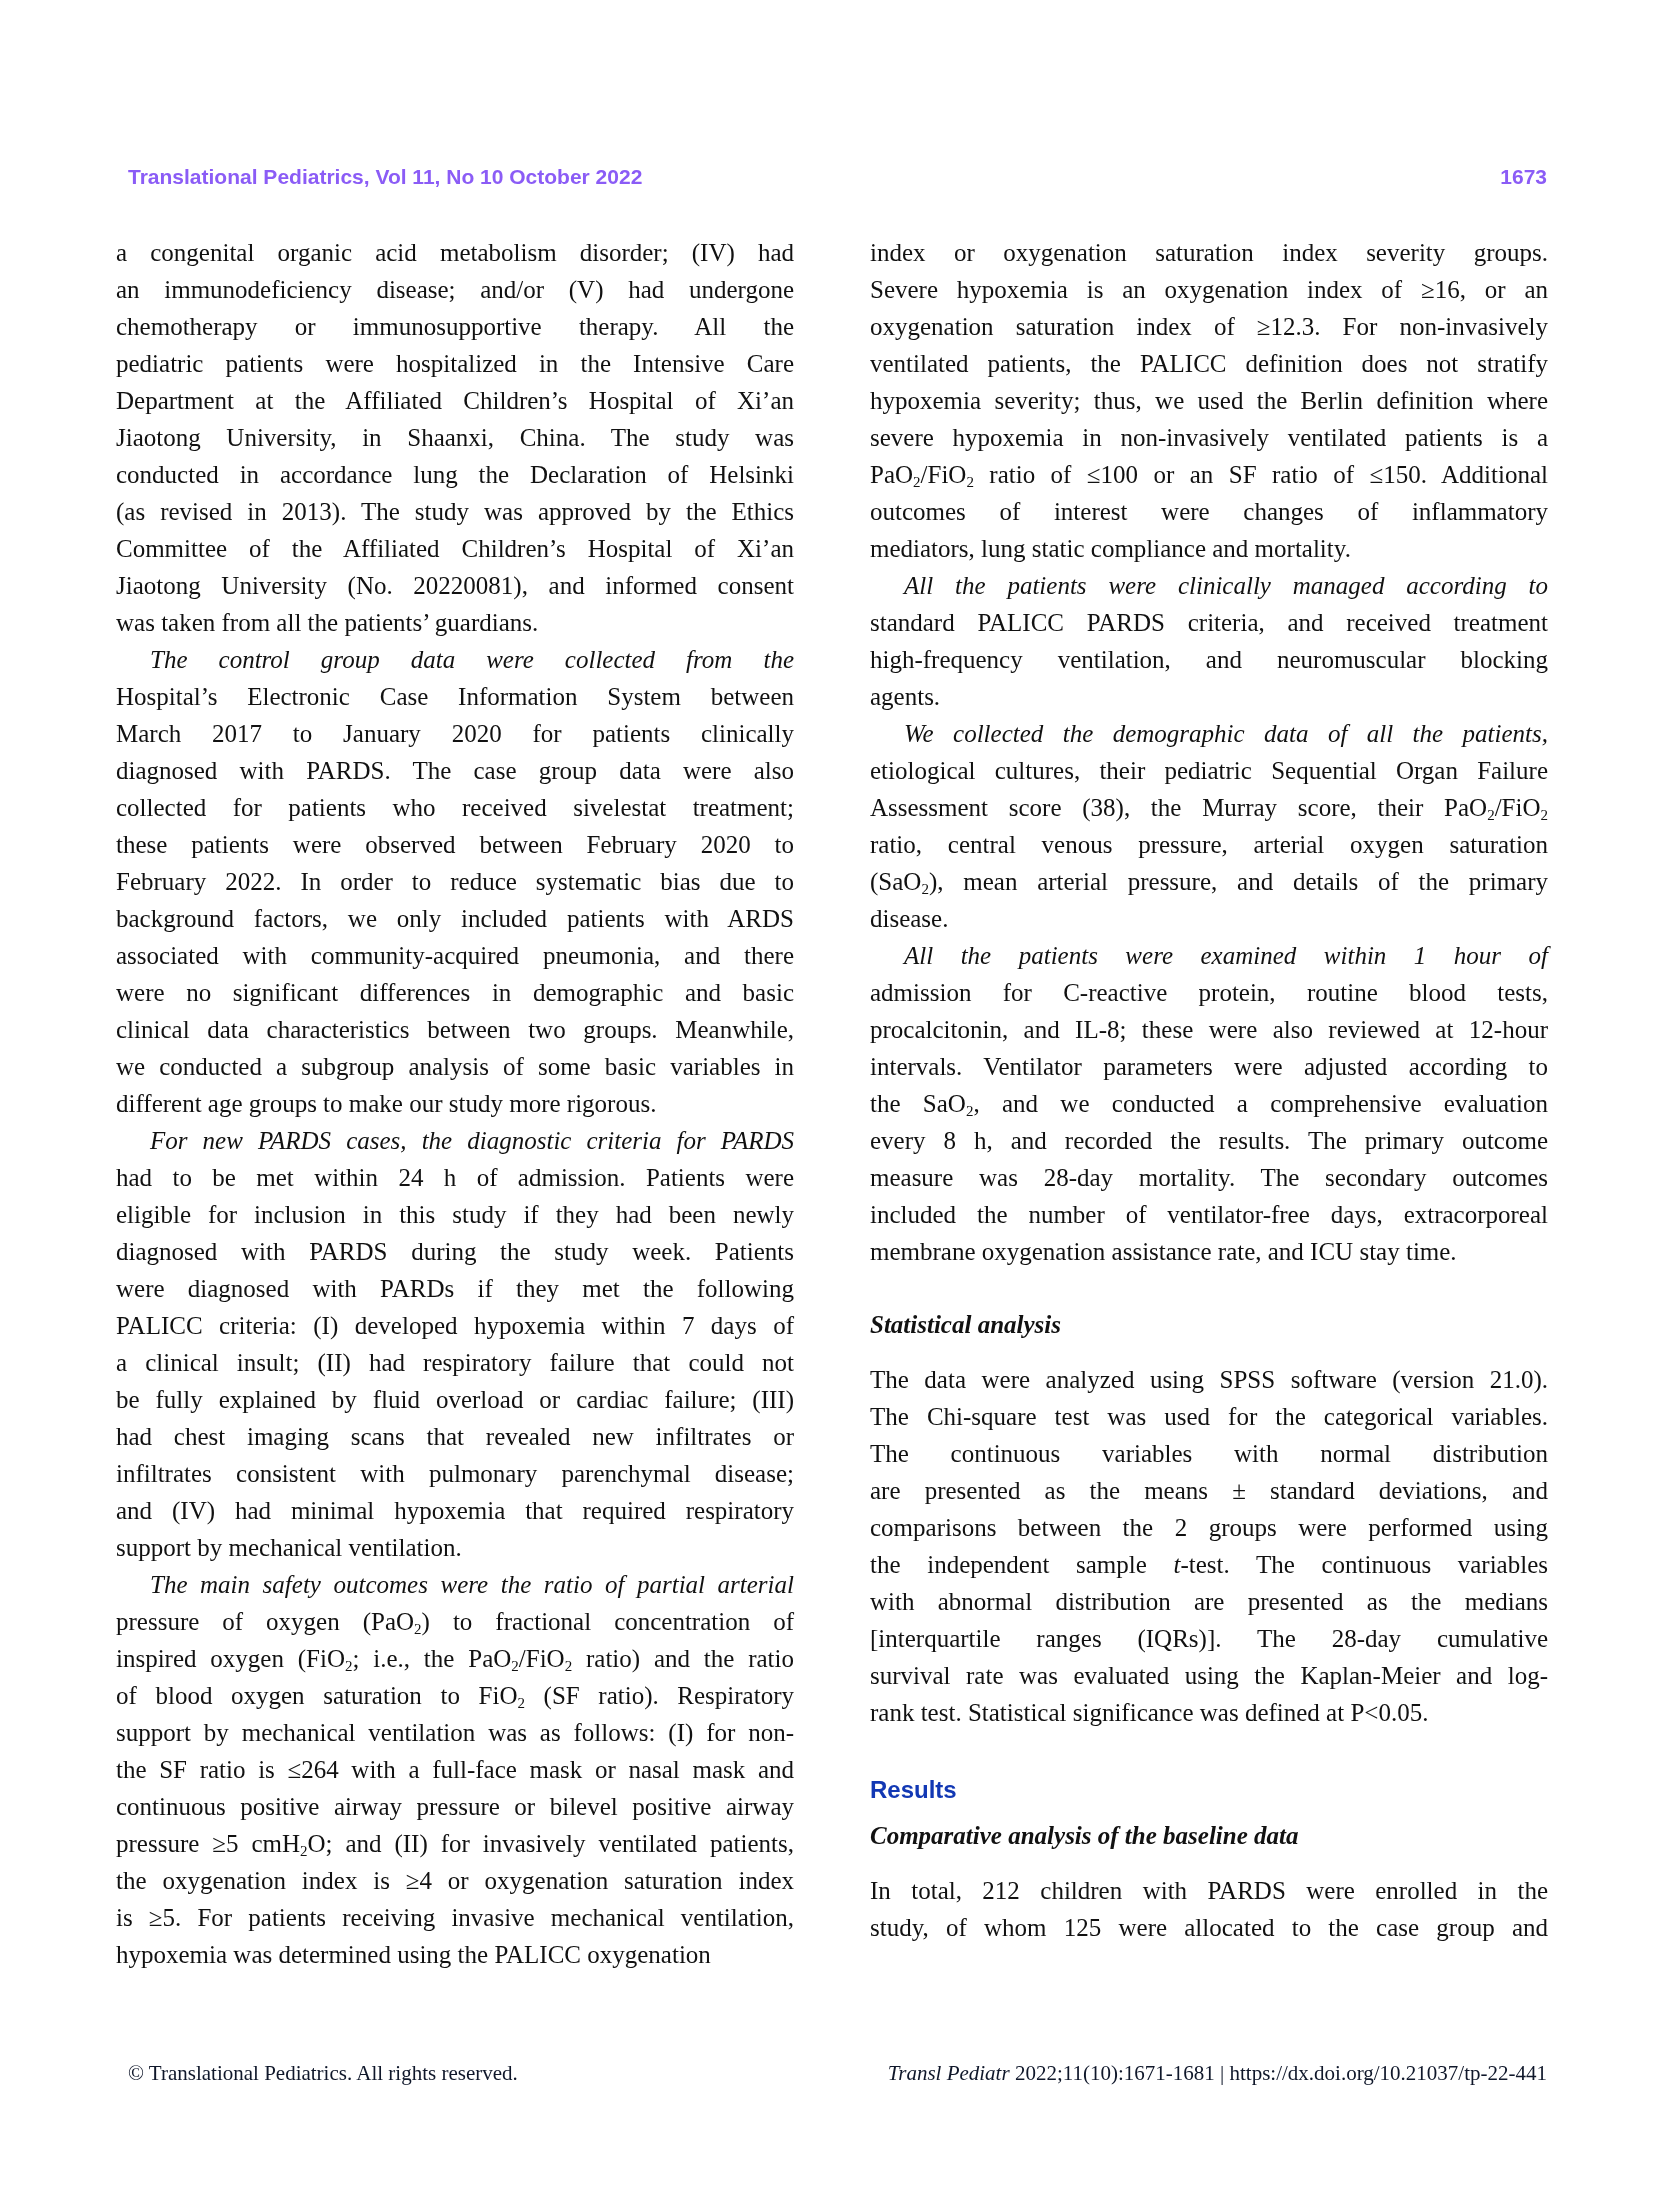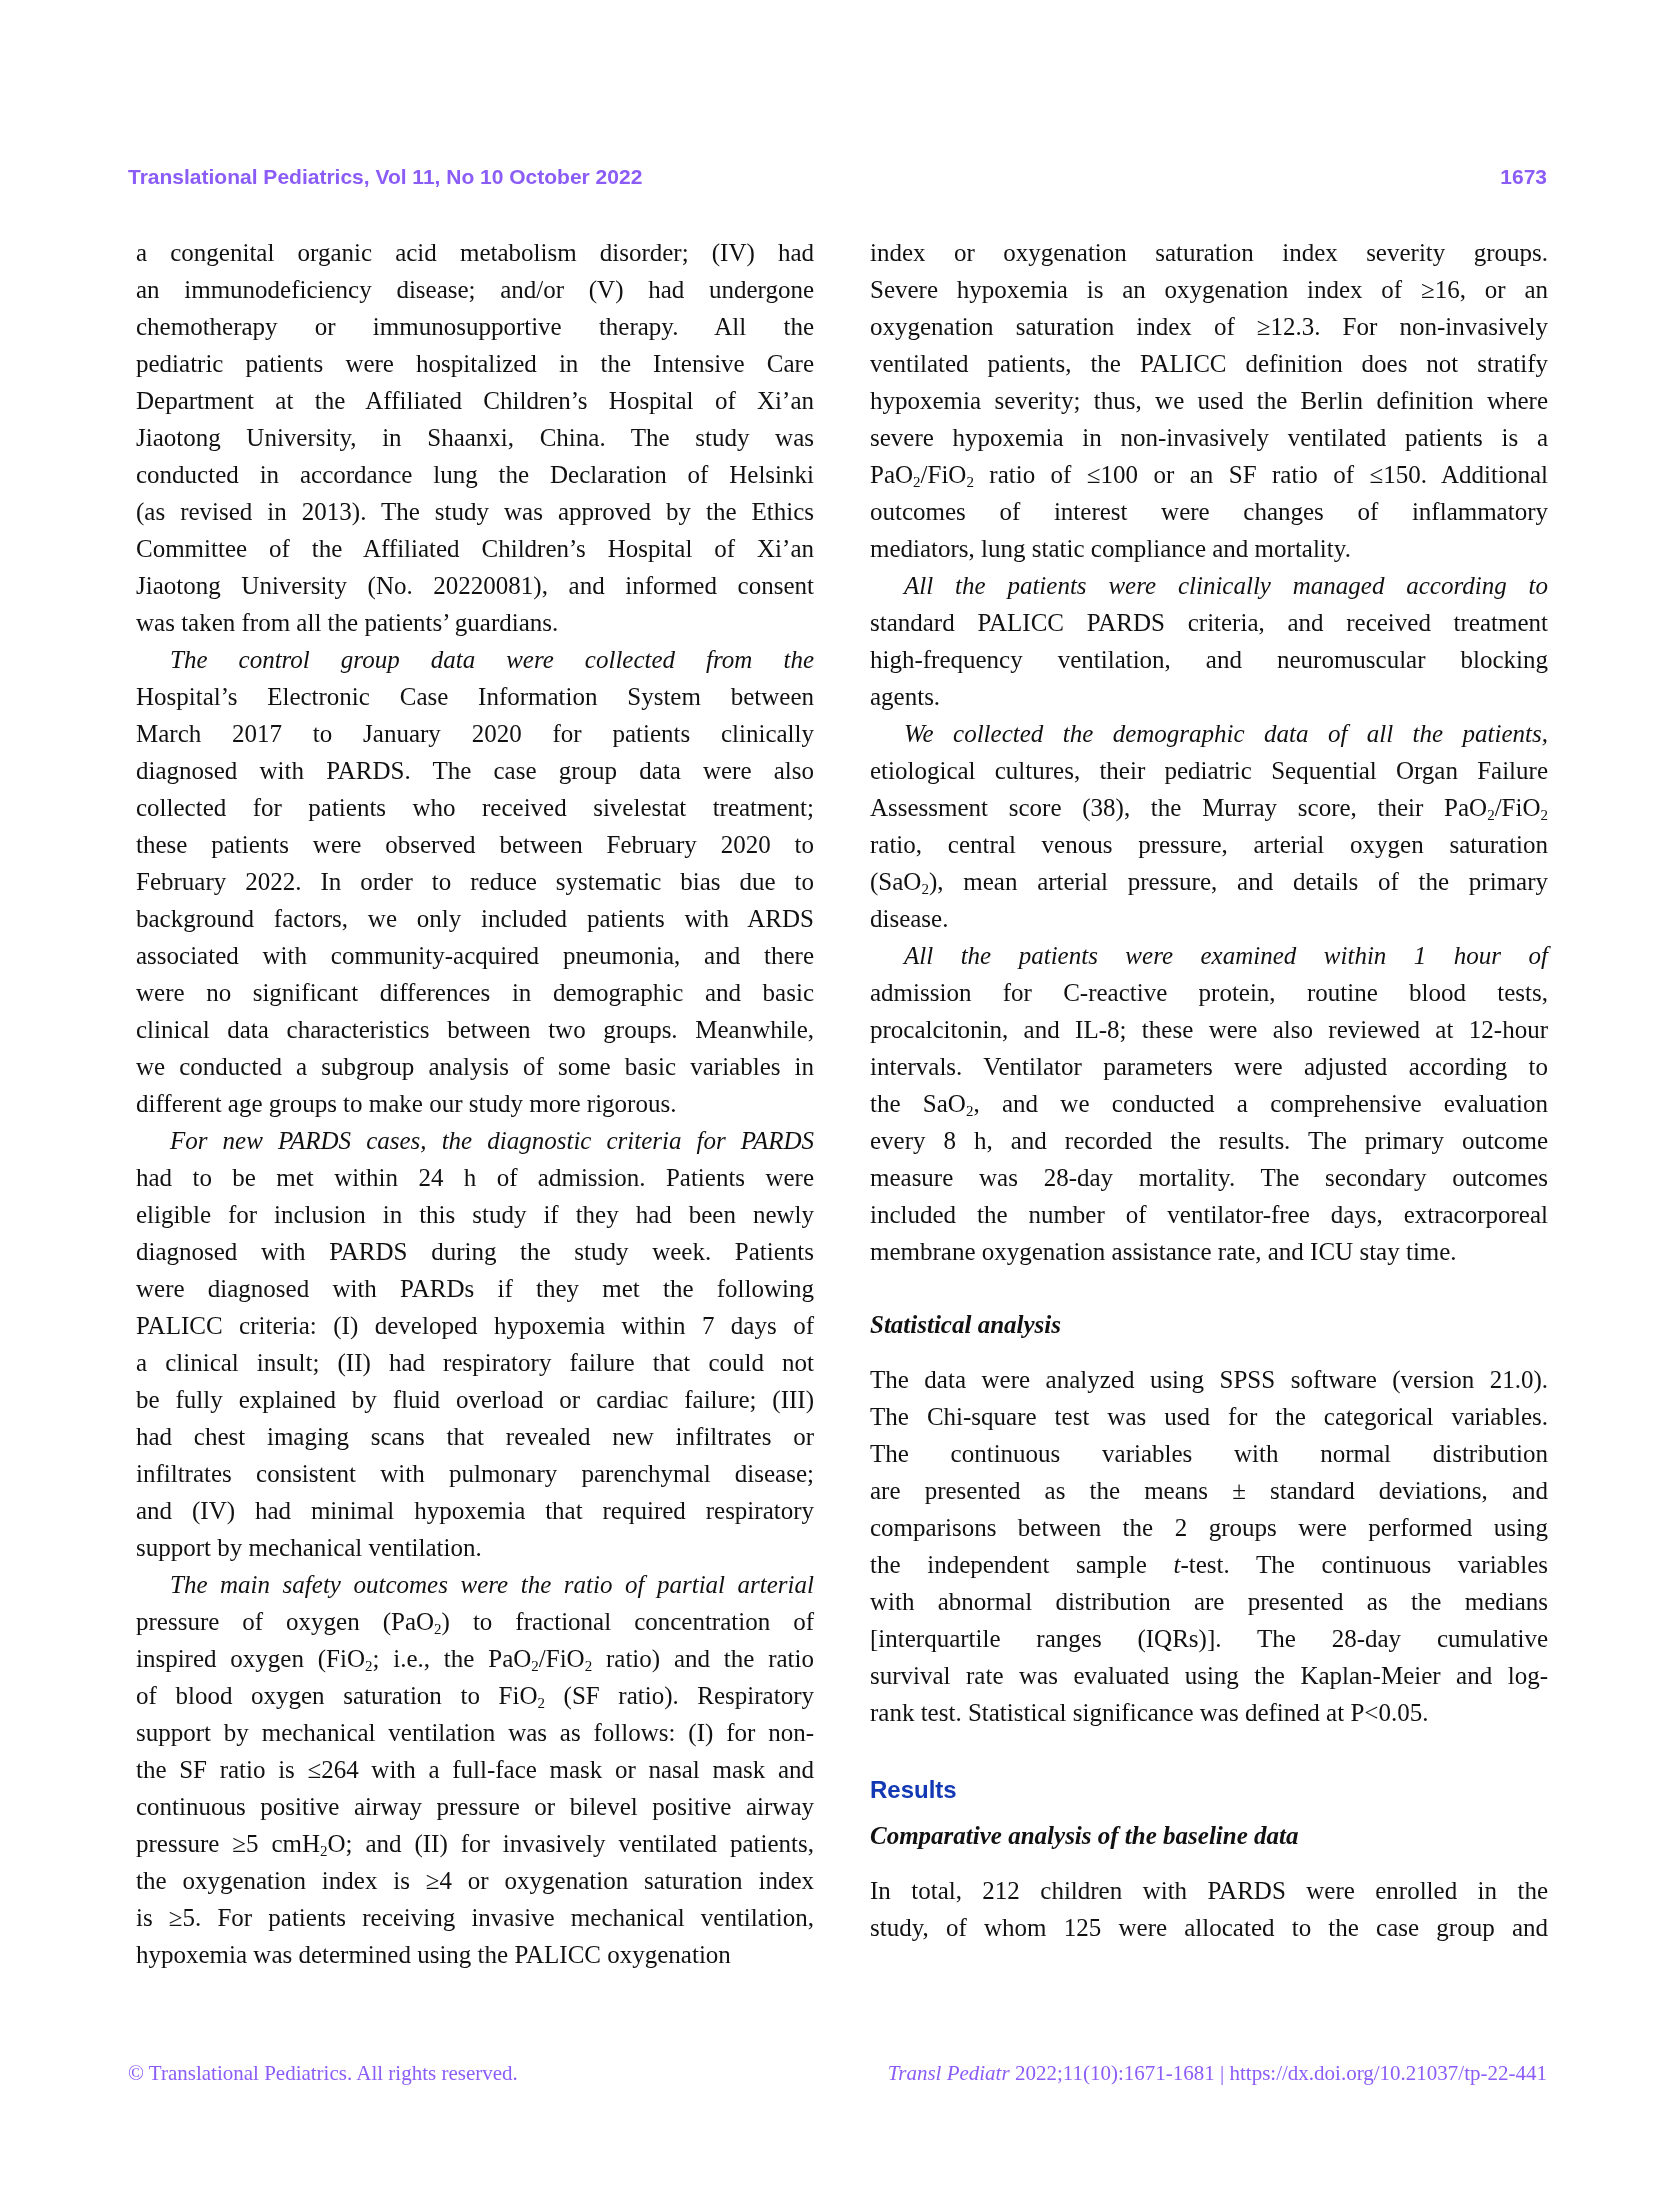--- a/index.html
+++ b/index.html
@@ -1,33 +1,33 @@
 <!DOCTYPE html>
 <html style="font-size:10.8px"><head>
 <meta charset="utf-8">
 <style>
   html, body { margin:0; padding:0; background:#ffffff; }
   body { width:1675px; height:2194px; position:relative; overflow:hidden; color:#111111; }
   .running-head { position:absolute; top:162px; left:128px; width:1419px; height:30px;
     font-family:"Liberation Sans", sans-serif; font-weight:bold; font-size:21px; color:#8b5cf6;
     display:flex; justify-content:space-between; align-items:center; }
   .col { position:absolute; top:234px; font-family:"Liberation Serif", serif; font-size:25px; }
-  .col.left { left:136px; width:678px; }
+  .col.left { left:116px; width:678px; }
   .col.right { left:870px; width:678px; }
   .ln { display:block; height:37px; line-height:37px; white-space:nowrap;
         text-align:justify; text-align-last:justify; }
   .ln.last { text-align-last:left; }
   .ln.indent { padding-left:34px;font-style:italic; }
   .gap { display:block; }
   sub { font-size:0.6em; vertical-align:-0.25em; line-height:0; }
   .italic-head { font-style:italic; font-weight:bold; font-size:25px; height:37px; line-height:37px; display:block; }
   .sect-head { font-family:"Liberation Sans", sans-serif; font-weight:bold; font-size:24px;
     height:36px; line-height:36px; display:block; }
   .footer { position:absolute; top:2060px; left:128px; width:1419px; height:27px;
-    font-family:"Liberation Serif", serif; font-size:21px; color:#8b5cf6;
+    font-family:"Liberation Serif", serif; font-size:21px; color:#0f172a;
     display:flex; justify-content:space-between; align-items:center; }
   .footer .cite i { font-style:italic; }
 </style>
 </head>
 <body>
 
 <div class="running-head">
   <span>Translational Pediatrics, Vol 11, No 10 October 2022</span>
   <span>1673</span>
 </div>

